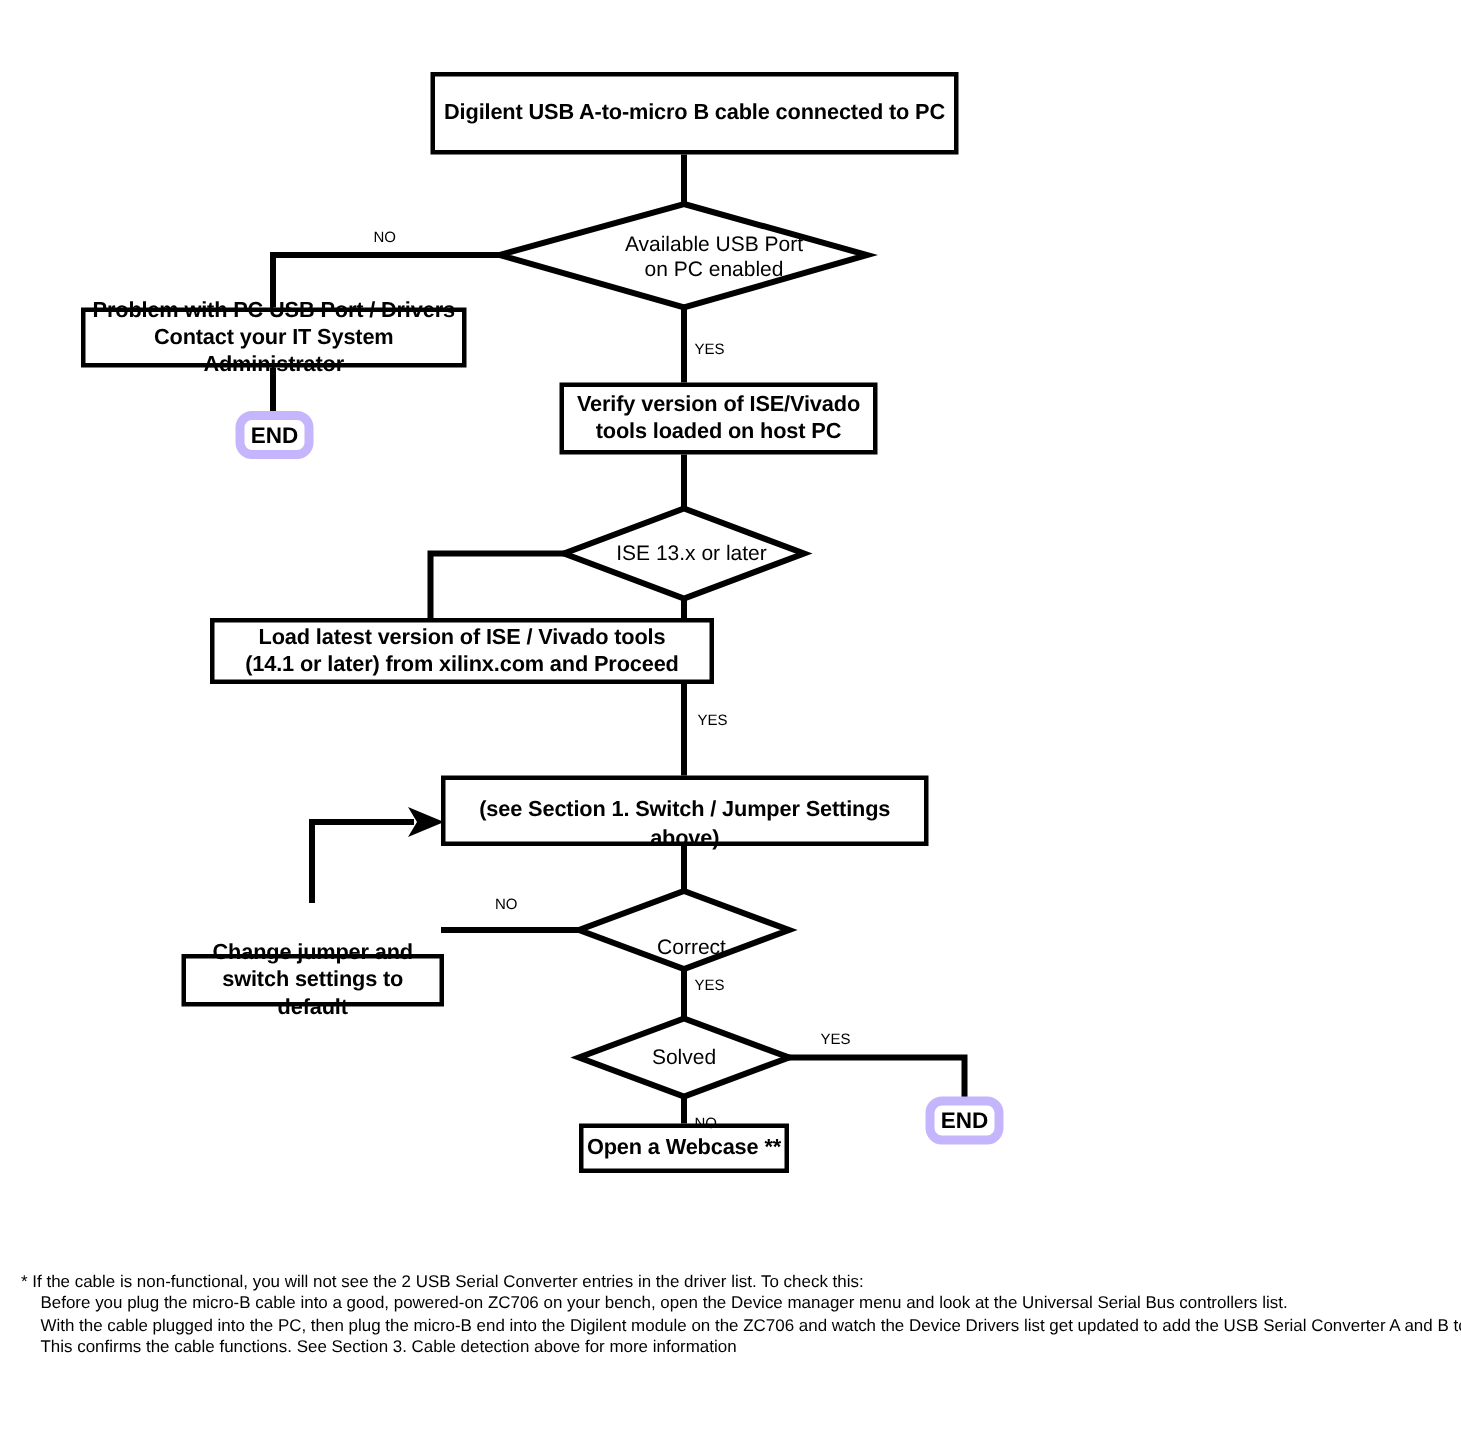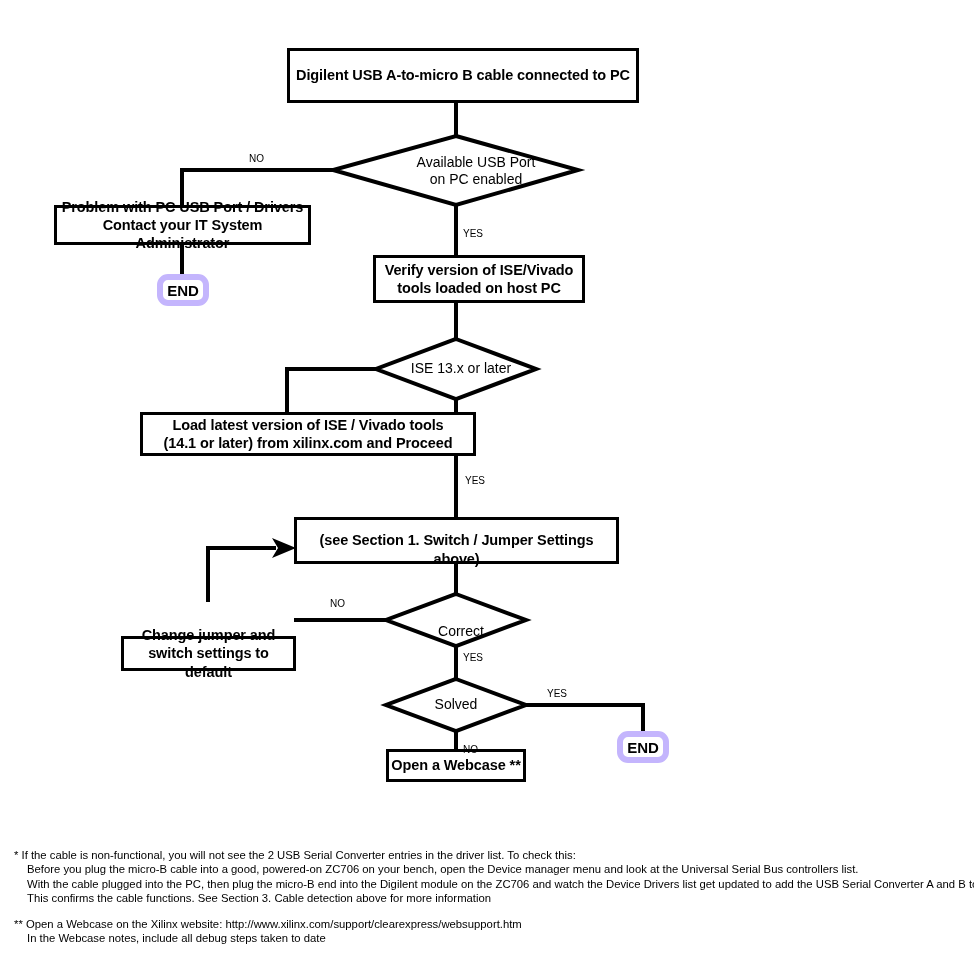--- a/index.html
+++ b/index.html
@@ -234,20 +234,16 @@
 
   <div class="footnotes">
 
     <div class="fn-block">
       <div class="fn-line">* If the cable is non-functional, you will not see the 2 USB Serial Converter entries in the driver list.  To check this:</div>
       <div class="fn-line indent">Before you plug the micro-B cable into a good, powered-on ZC706 on your bench, open the Device manager menu and look at the Universal Serial Bus controllers list.</div>
       <div class="fn-line indent">With the cable plugged into the PC, then plug the micro-B end into the Digilent module on the ZC706 and watch the Device Drivers list get updated to add the USB Serial Converter A and B to the list.</div>
       <div class="fn-line indent">This confirms the cable functions.  See Section 3. Cable detection above for more information</div>
     </div>
 
-    <div class="fn-block">
-      <div class="fn-line">** Open a Webcase on the Xilinx website: http://www.xilinx.com/support/clearexpress/websupport.htm</div>
-      <div class="fn-line indent">In the Webcase notes, include all debug steps taken to date</div>
-    </div>
 
   </div>
 
 </div>
 
 </body></html>

